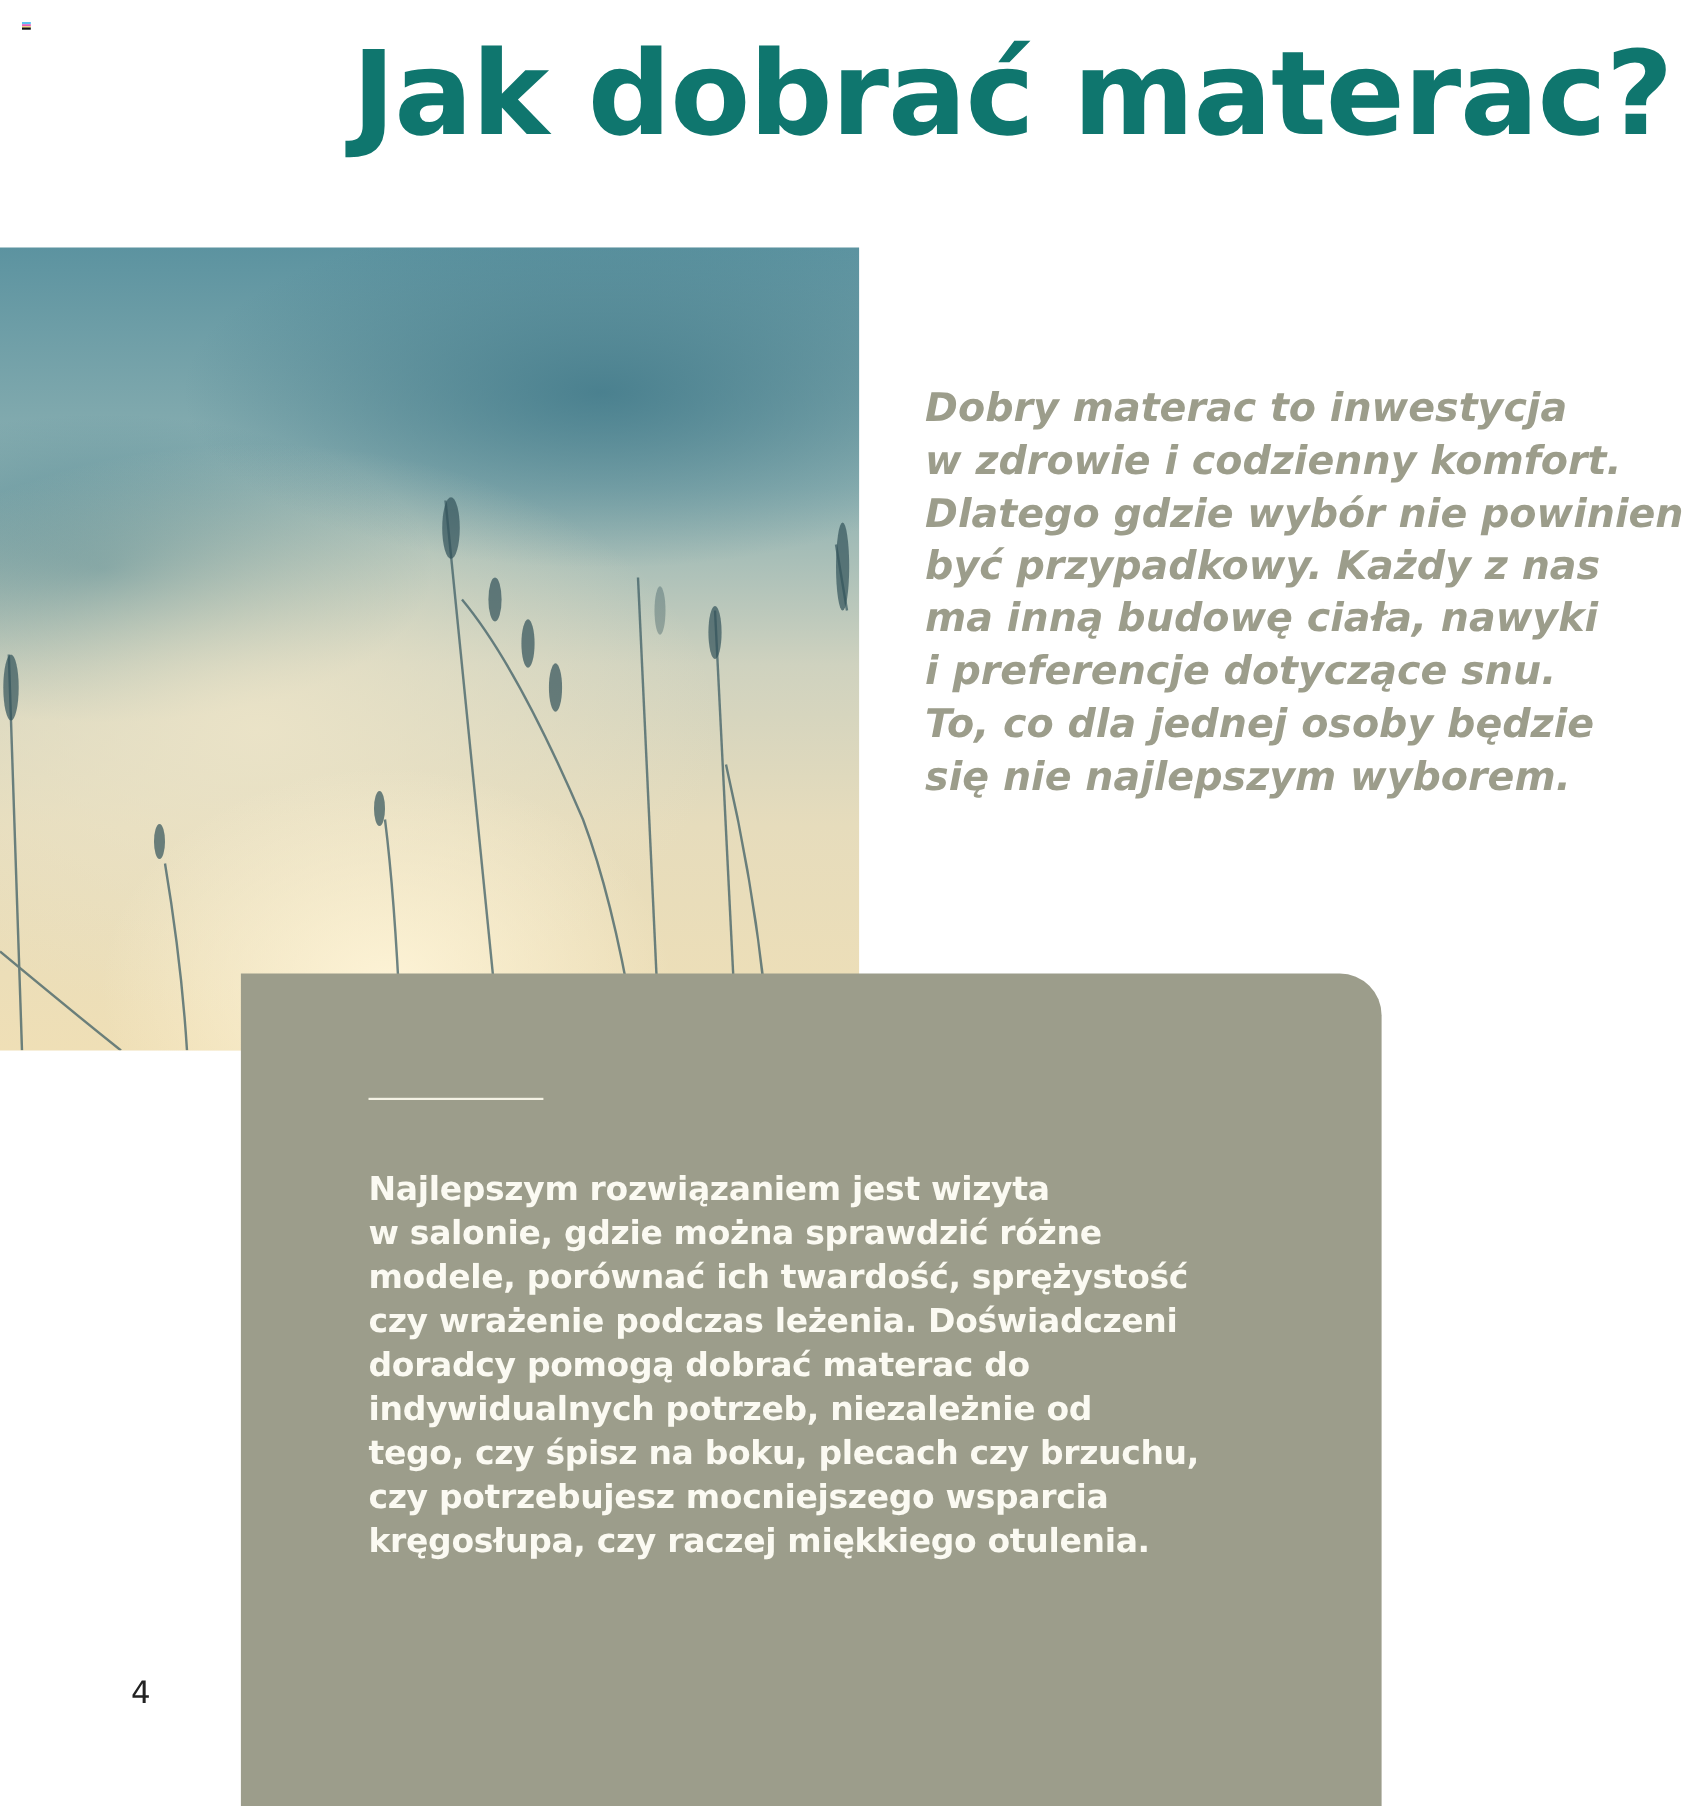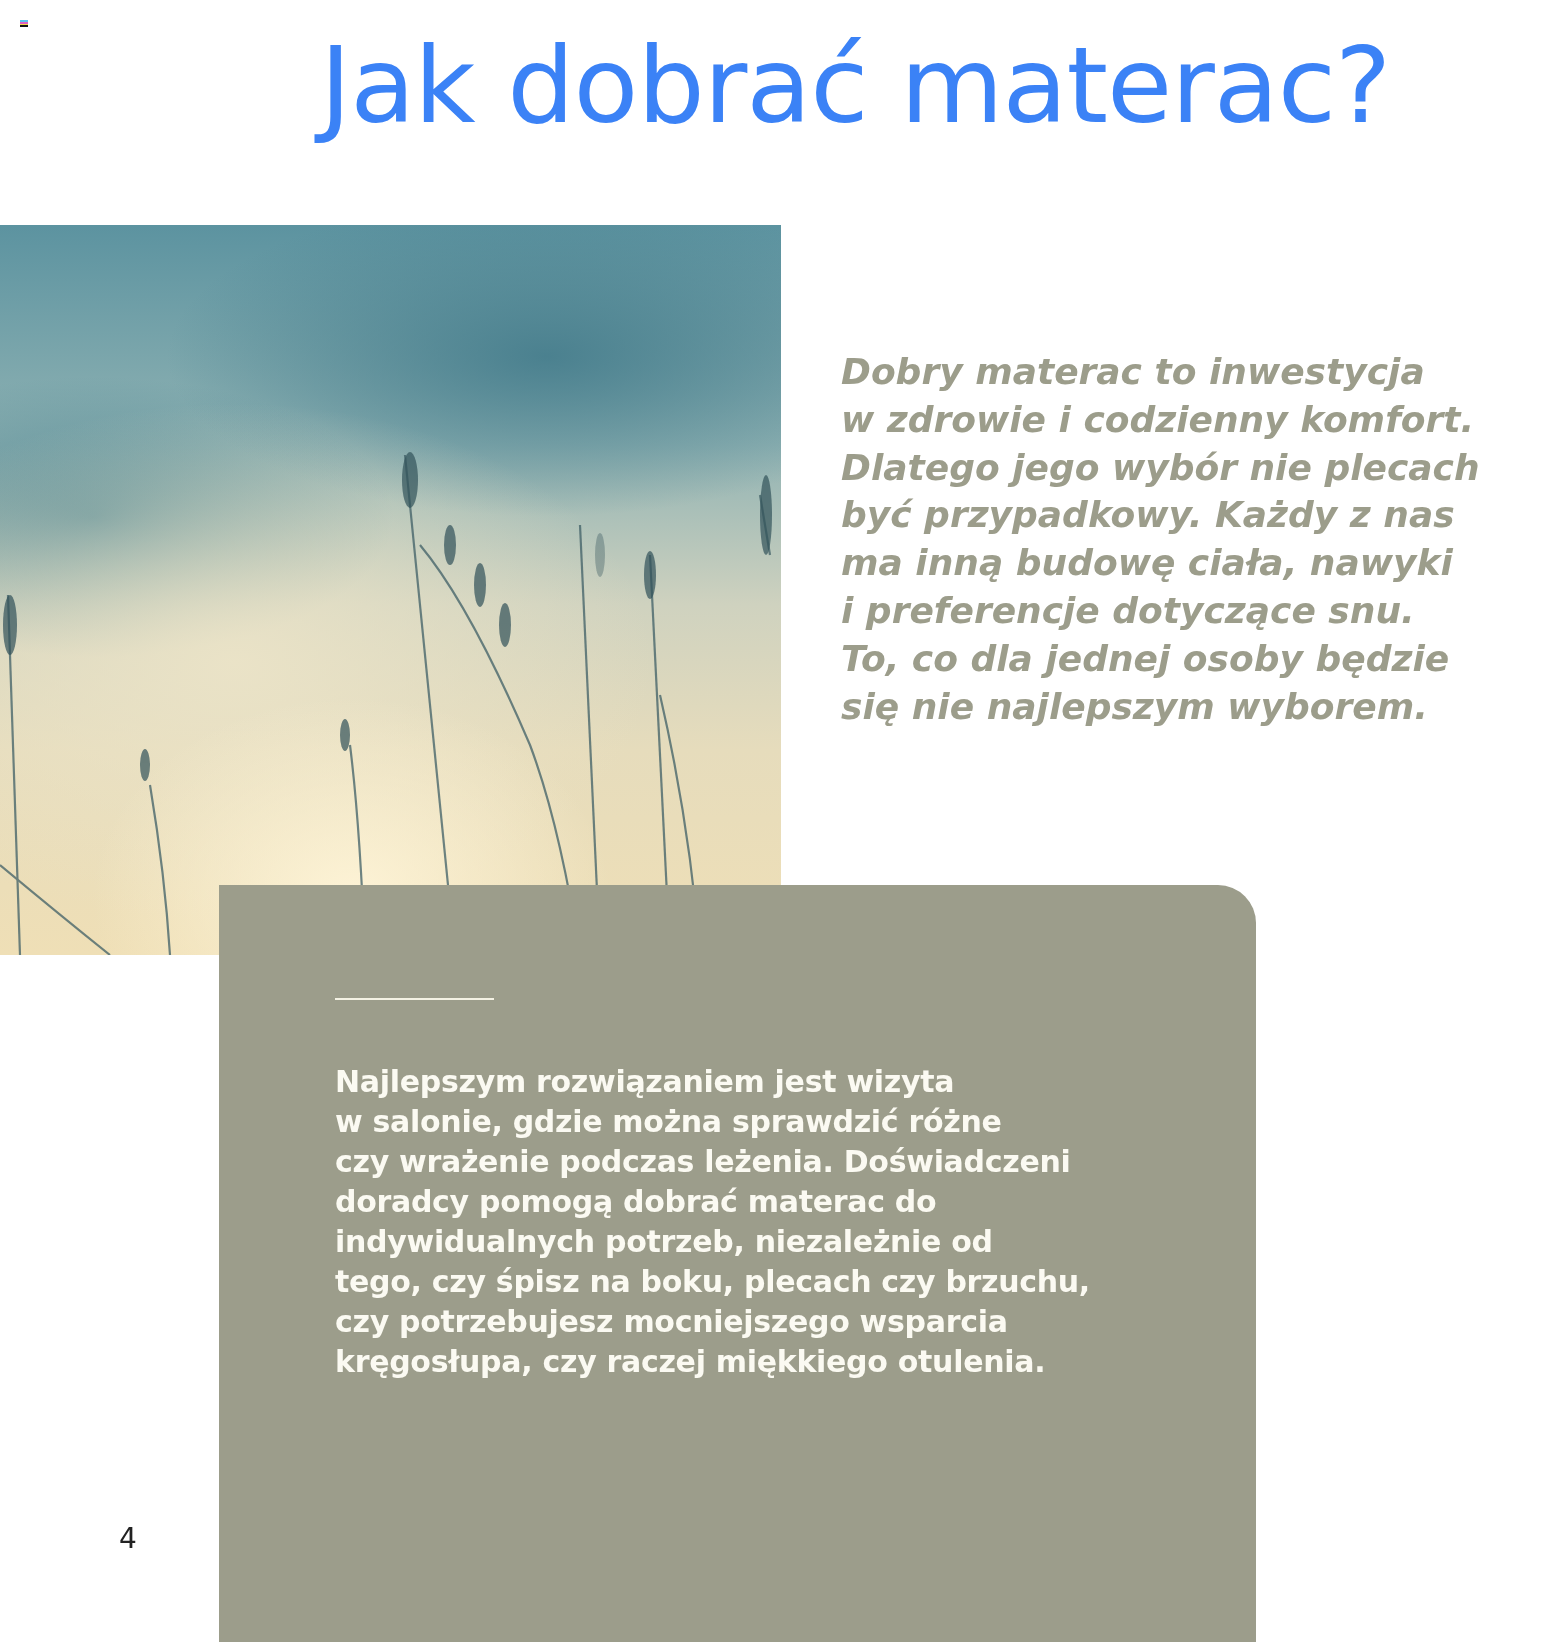--- a/index.html
+++ b/index.html
@@ -8,23 +8,23 @@
     background:#ffffff;
     font-family:"Liberation Sans", "DejaVu Sans", sans-serif;
   }
   .print-mark {
     position:absolute; left:20px; top:20px; width:8px; height:7px;
     display:flex; flex-direction:column;
   }
   .print-mark span { display:block; height:1.75px; }
   .title {
     position:absolute; left:320px; top:-14px;
-    font-family:"DejaVu Sans", sans-serif; font-weight:normal;
+    font-family:"DejaVu Sans", sans-serif; font-weight:bold;
     font-size:106px; letter-spacing:-1px; white-space:nowrap;
-    color:#3b82f6; line-height:1.2;margin-top:36px;
+    color:#0f766e; line-height:1.2;margin-top:36px;
   }
   .photo {
     position:absolute; left:0; top:225px; width:781px; height:730px;
     overflow:hidden;
     background:
       radial-gradient(ellipse 260px 200px at 45% 92%, #fdf3d6 0%, rgba(253,243,214,0) 100%),
       radial-gradient(ellipse 420px 260px at 30% 60%, rgba(236,228,200,0.9) 0%, rgba(236,228,200,0) 100%),
       radial-gradient(ellipse 380px 160px at 70% 18%, rgba(66,122,138,0.85) 0%, rgba(66,122,138,0) 100%),
       radial-gradient(ellipse 300px 140px at 12% 40%, rgba(70,128,142,0.8) 0%, rgba(70,128,142,0) 100%),
       linear-gradient(180deg, #5c93a0 0%, #8fb2b3 30%, #cfd2bf 52%, #e6dcbc 72%, #efdfb6 100%);
@@ -91,34 +91,35 @@
       <ellipse cx="345" cy="510" rx="5" ry="16"></ellipse>
       <ellipse cx="766" cy="290" rx="6" ry="40"></ellipse>
       <ellipse cx="600" cy="330" rx="5" ry="22" opacity="0.5"></ellipse>
     </g>
   </svg>
 </div>
 
 <div class="intro">
   <span>Dobry materac to inwestycja</span>
   <span>w zdrowie i codzienny komfort.</span>
-  <span>Dlatego jego wybór nie plecach</span>
+  <span>Dlatego gdzie wybór nie powinien</span>
   <span>być przypadkowy. Każdy z nas</span>
   <span>ma inną budowę ciała, nawyki</span>
   <span>i preferencje dotyczące snu.</span>
   <span>To, co dla jednej osoby będzie</span>
   <span>się nie najlepszym wyborem.</span>
 </div>
 
 <div class="panel"></div>
 <div class="divider"></div>
 
 <div class="body-text">
   <span>Najlepszym rozwiązaniem jest wizyta</span>
   <span>w salonie, gdzie można sprawdzić różne</span>
+  <span>modele, porównać ich twardość, sprężystość</span>
   <span>czy wrażenie podczas leżenia. Doświadczeni</span>
   <span>doradcy pomogą dobrać materac do</span>
   <span>indywidualnych potrzeb, niezależnie od</span>
   <span>tego, czy śpisz na boku, plecach czy brzuchu,</span>
   <span>czy potrzebujesz mocniejszego wsparcia</span>
   <span>kręgosłupa, czy raczej miękkiego otulenia.</span>
 </div>
 
 <div class="page-number">4</div>
 

